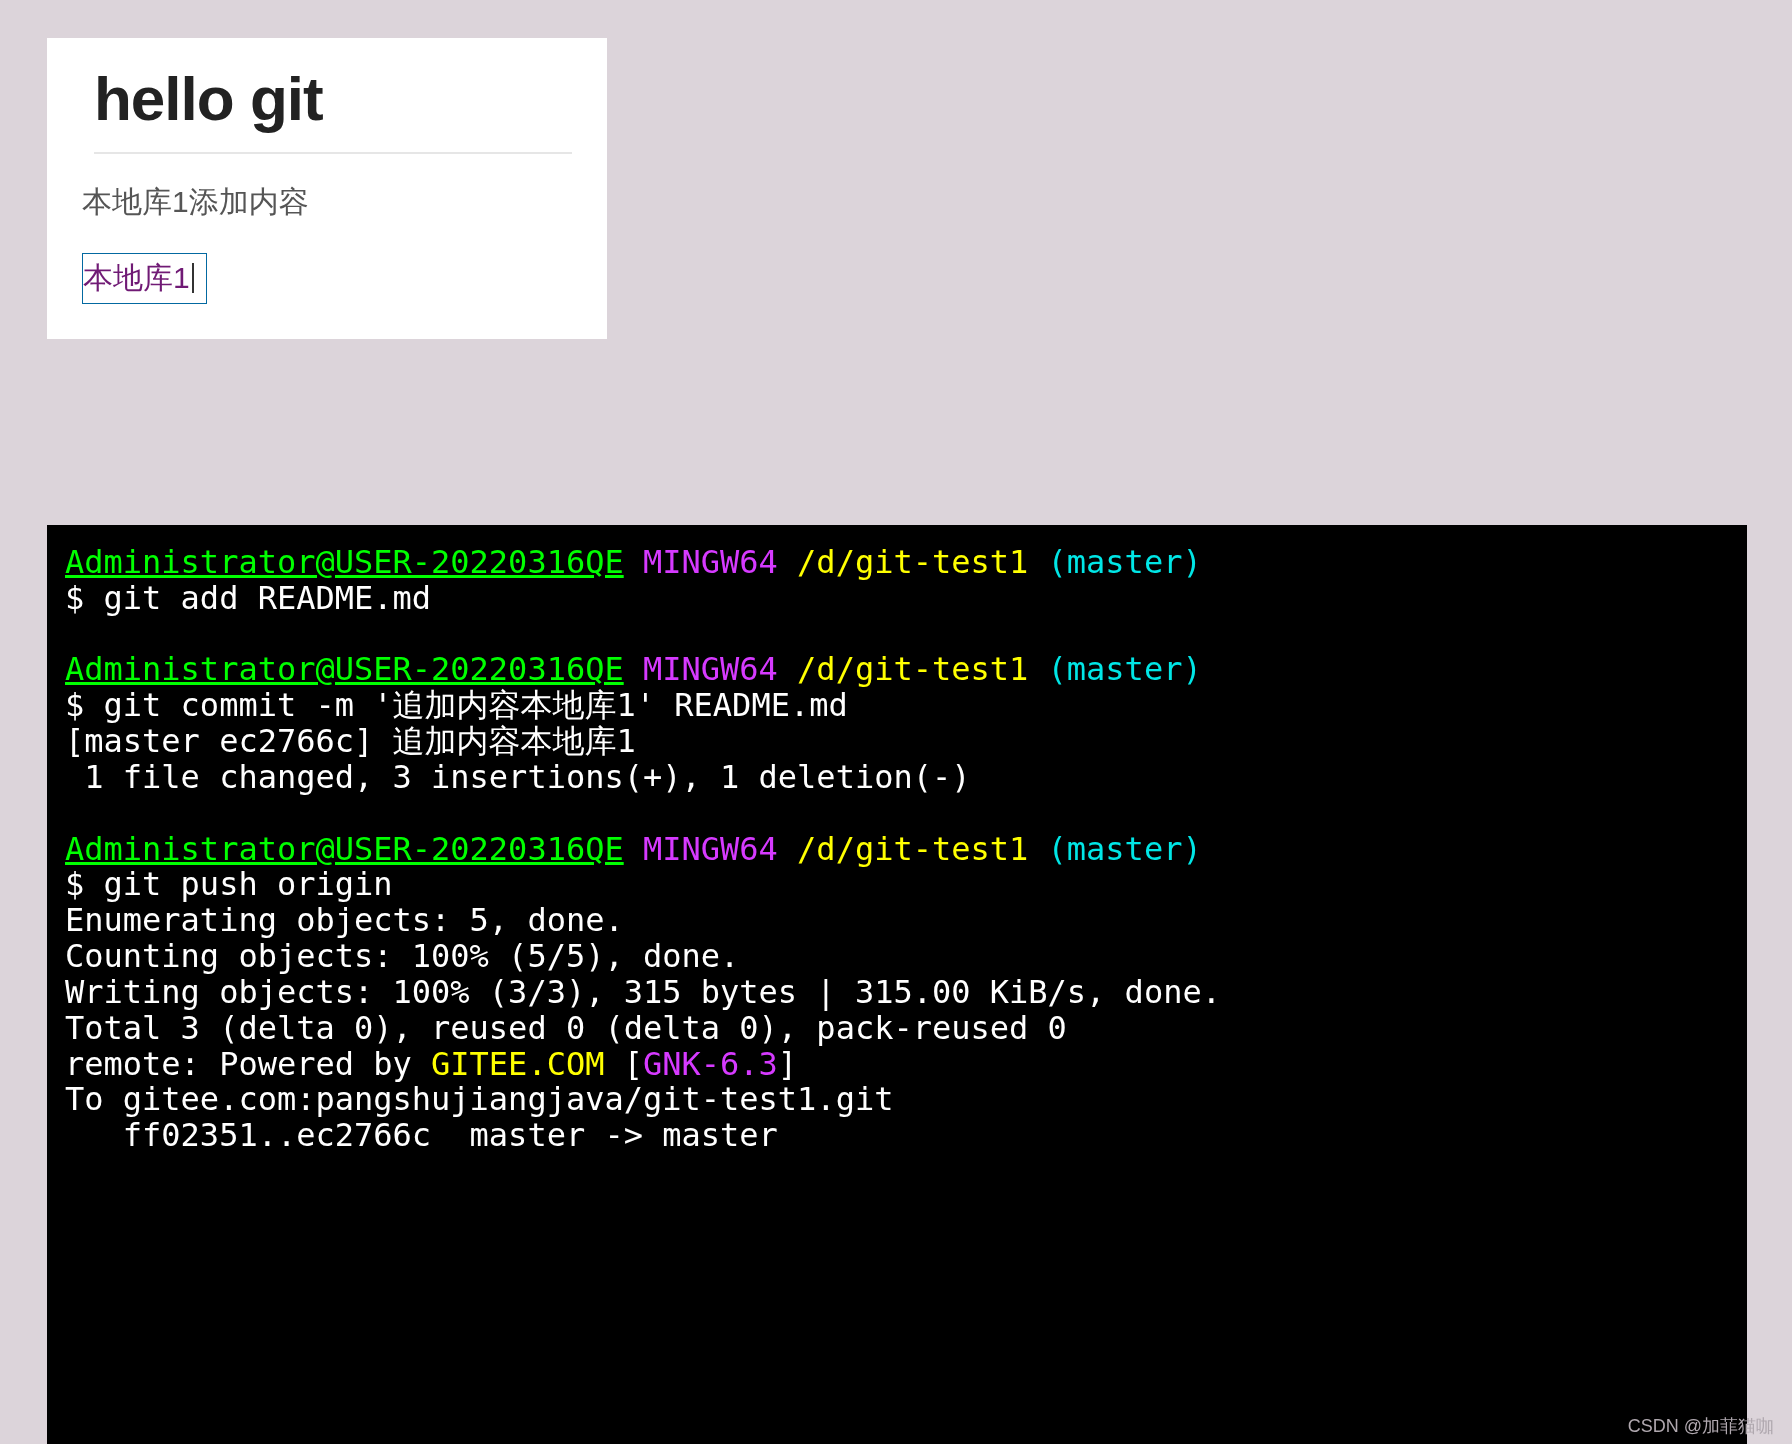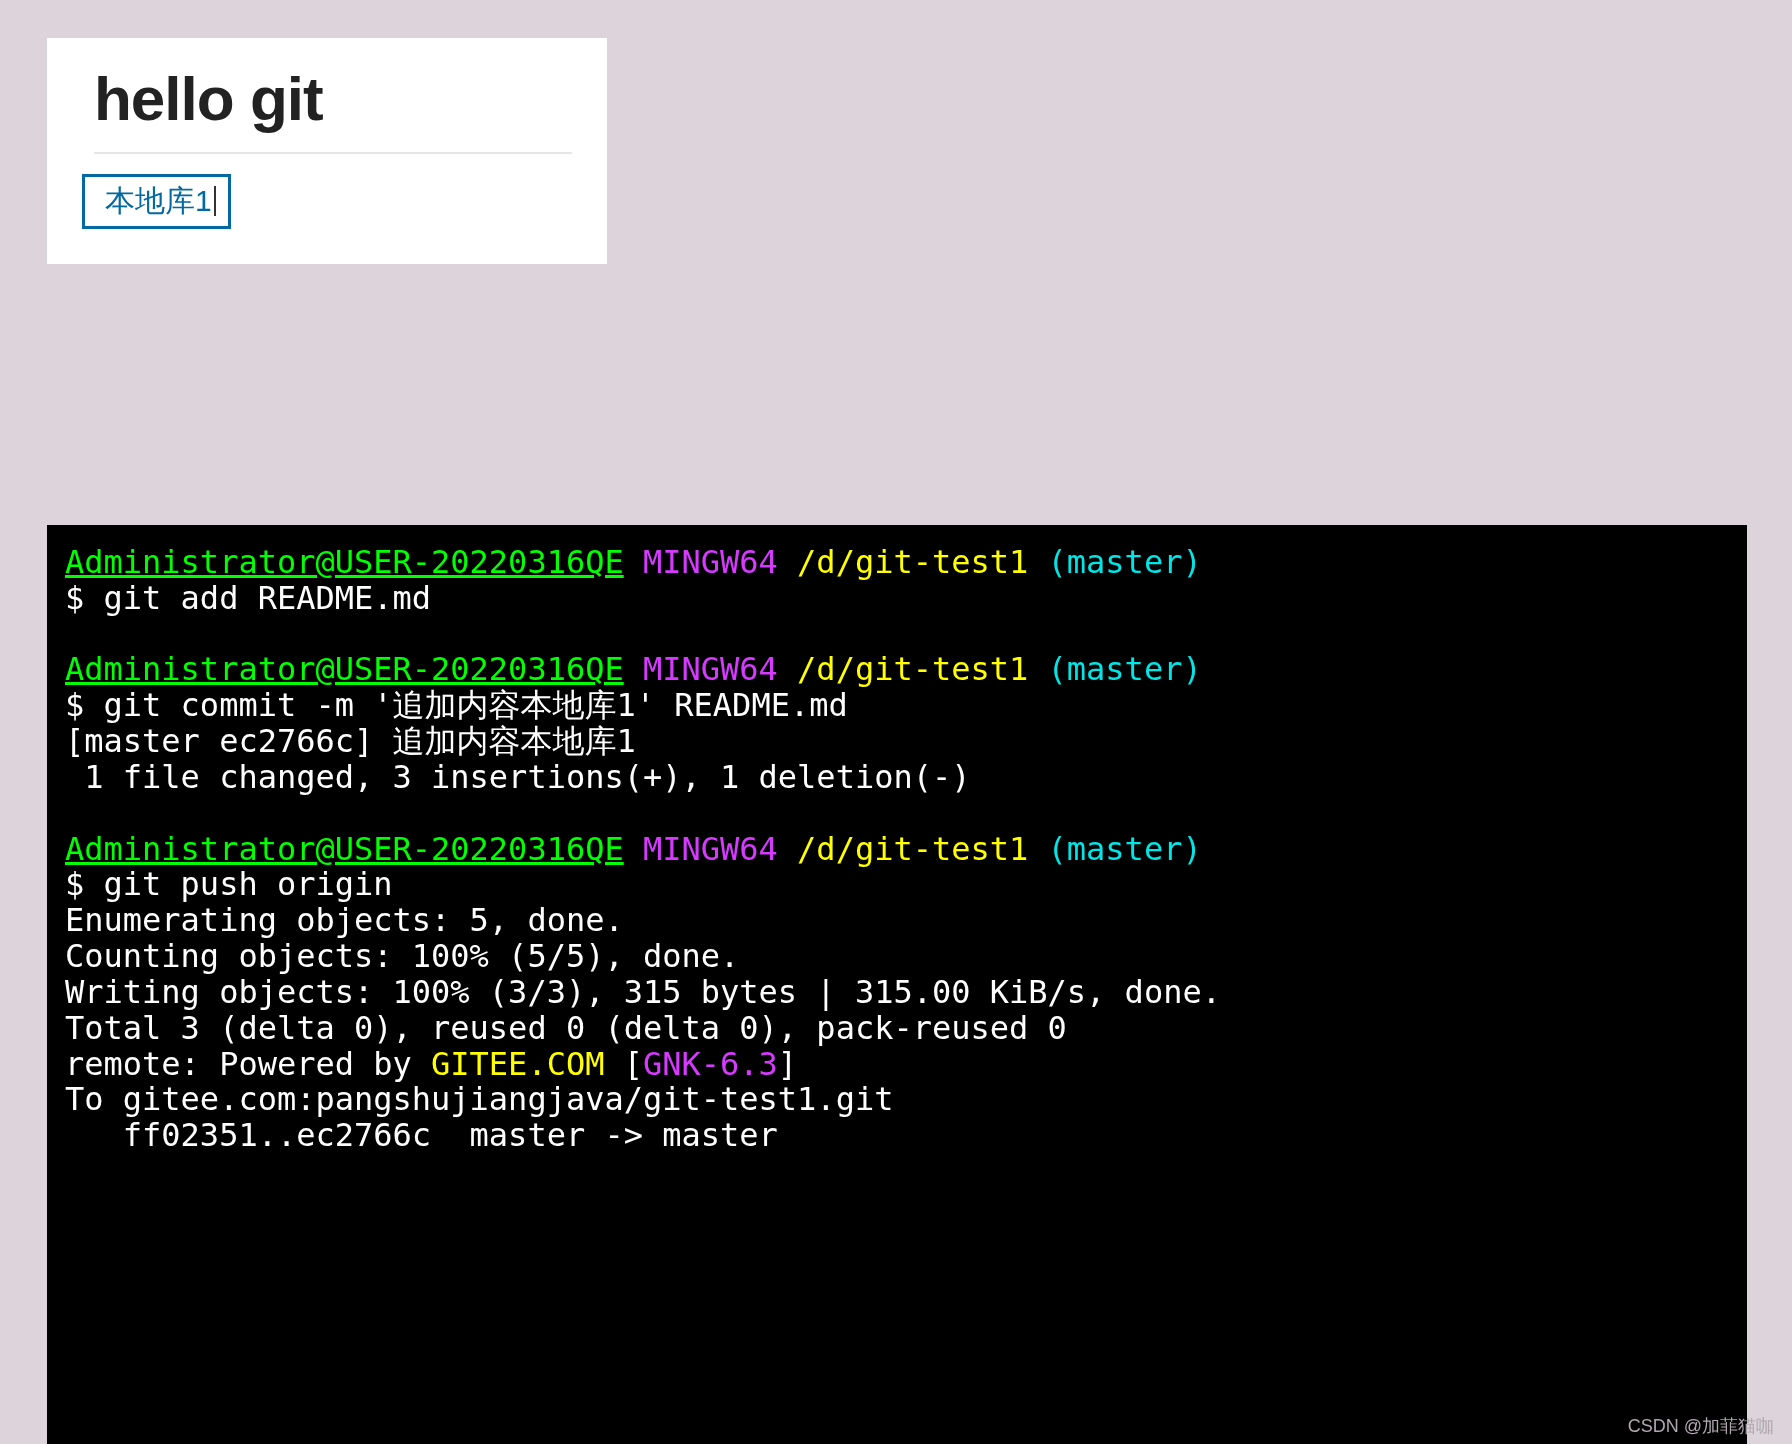--- a/index.html
+++ b/index.html
@@ -29,24 +29,24 @@
     border-bottom: 2px solid #e6e6e6;
     letter-spacing: -1px;
   }
   .readme-line1 {
     font-size: 30px;
     color: #555;
     margin: 28px 0 30px 0;
   }
   .readme-line2-wrap {
     display: inline-block;
-    border: 3px solid #0369a1;
-    padding: 4px 12px 4px 20px;
+    border: 1px solid #0369a1;
+    padding: 4px 12px 4px 0;
     font-size: 30px;
-    color: #0369a1;
+    color: #701a75;
     position: relative;
   }
   .readme-line2-wrap .caret {
     display: inline-block;
     width: 2px;
     height: 30px;
     background: #333;
     vertical-align: middle;
     margin-left: 2px;
     position: relative;
@@ -79,20 +79,21 @@
     font-size: 18px;
     color: #b0a8af;
     font-family: Arial, "Microsoft YaHei", sans-serif;
   }
 </style>
 </head>
 <body>
 
 <div class="readme-card">
   <h1 class="readme-title">hello git</h1>
+  <div class="readme-line1">本地库1添加内容</div>
   <div class="readme-line2-wrap"><span>本地库1</span><span class="caret"></span></div>
 </div>
 
 <div class="terminal"><span class="t-green-u">Administrator@USER-20220316QE</span><span class="t-white"> </span><span class="t-magenta">MINGW64</span><span class="t-white"> </span><span class="t-yellow">/d/git-test1</span><span class="t-white"> </span><span class="t-cyan">(master)</span>
 <span class="t-white">$</span><span class="t-white"> </span><span class="t-white">git add README.md</span>
 
 <span class="t-green-u">Administrator@USER-20220316QE</span><span class="t-white"> </span><span class="t-magenta">MINGW64</span><span class="t-white"> </span><span class="t-yellow">/d/git-test1</span><span class="t-white"> </span><span class="t-cyan">(master)</span>
 <span class="t-white">$</span><span class="t-white"> </span><span class="t-white">git commit -m '追加内容本地库1' README.md</span>
 <span class="t-white">[master ec2766c] 追加内容本地库1</span>
 <span class="t-white"> 1 file changed, 3 insertions(+), 1 deletion(-)</span>

